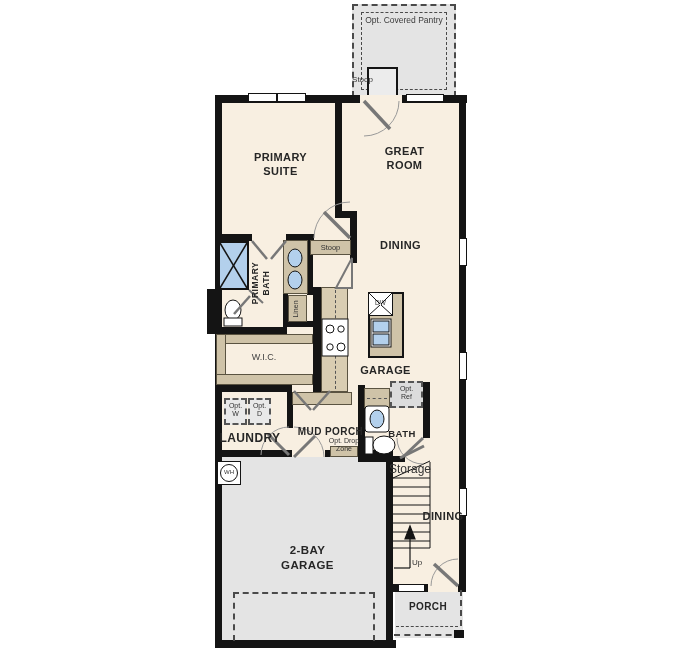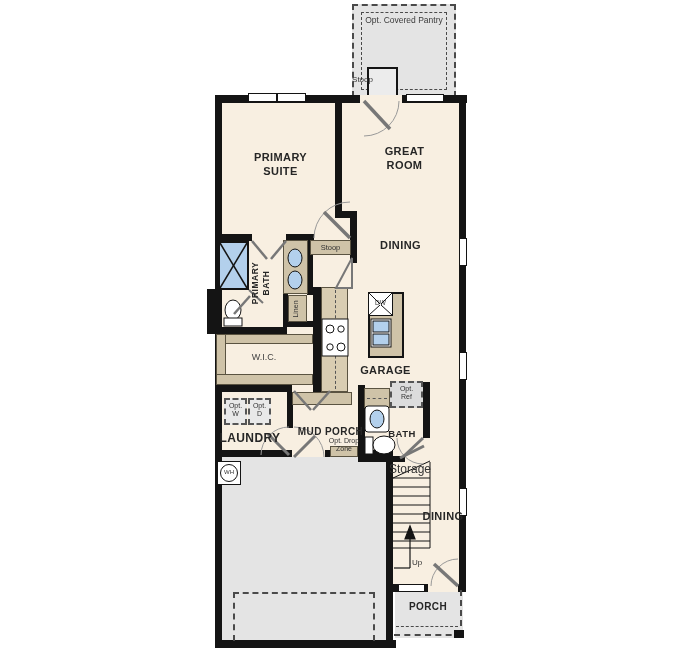--- a/index.html
+++ b/index.html
@@ -254,15 +254,19 @@
   <div class="room-label" style="left:210px;top:431px;width:80px;font-size:12px;">LAUNDRY</div>
   <div class="room-label" style="left:288px;top:425px;width:85px;font-size:10px;">MUD PORCH</div>
   <div class="sm" style="left:318px;top:437px;width:52px;font-size:7px;">
     <span>Opt. Drop</span><br>
     <span>Zone</span>
   </div>
   <div class="room-label" style="left:372px;top:428px;width:60px;font-size:9.5px;">BATH</div>
   <div class="sm" style="left:385px;top:462px;width:50px;font-size:12px;">Storage</div>
   <div class="room-label" style="left:403px;top:509px;width:80px;">DINING</div>
   <div class="sm" style="left:405px;top:558px;width:24px;font-size:8px;">Up</div>
+  <div class="room-label" style="left:255px;top:543px;width:105px;font-size:11.5px;">
+    <span>2-BAY</span><br>
+    <span>GARAGE</span>
+  </div>
   <div class="room-label" style="left:394px;top:600px;width:68px;font-size:10px;">PORCH</div>
 
 </div>
 
 </body></html>

